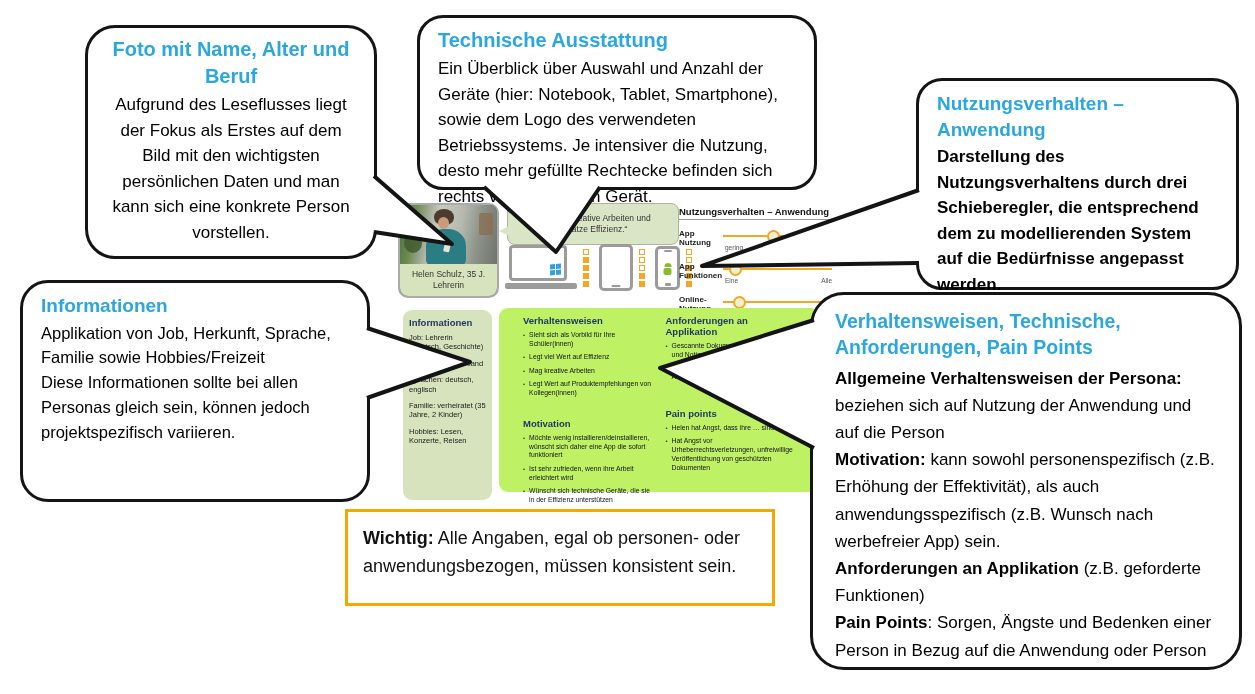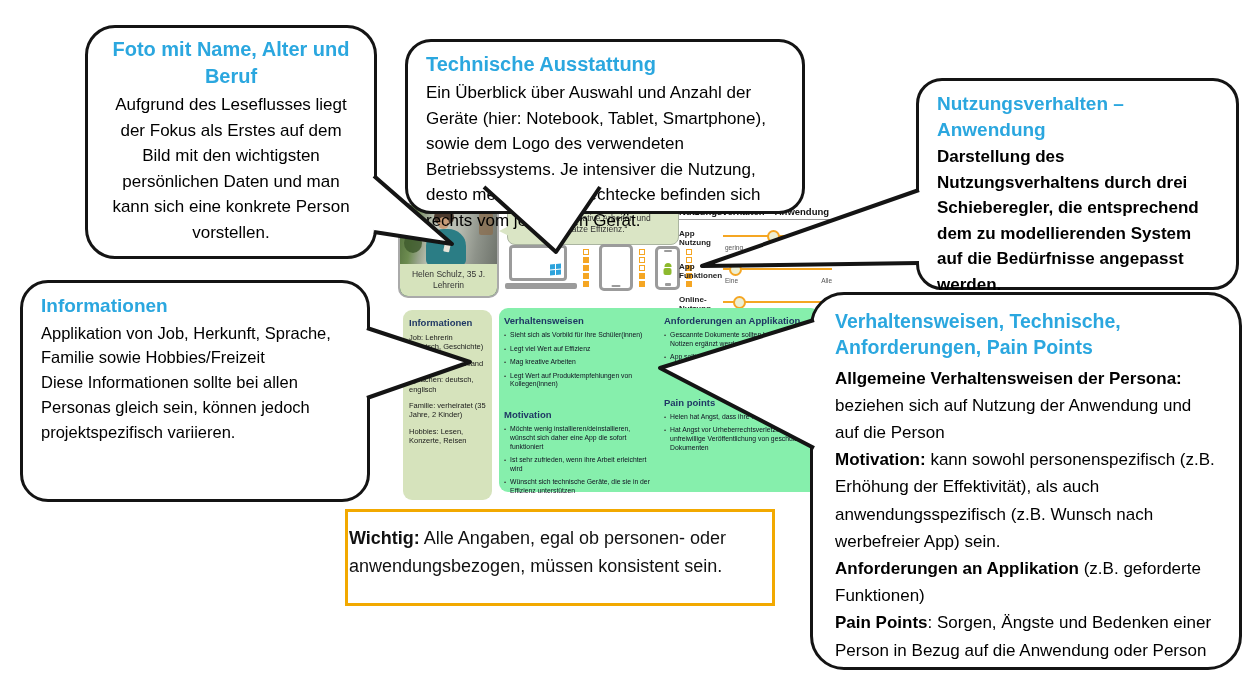--- a/index.html
+++ b/index.html
@@ -8,21 +8,21 @@
   
   .bubble{position:absolute;background:#fff;border:3.5px solid #141414;border-radius:30px;
           box-sizing:border-box;z-index:5;}
   .bubble .b-title{color:#2BA7DF;font-weight:bold;font-size:20px;line-height:1.35;margin:0 0 2px 0;}
   .bubble .b-body{font-size:17px;line-height:1.58;margin:0;color:#000;}
   .bubble.center{text-align:center;}
   .seg{margin:0;font-size:17px;line-height:1.6;color:#000;}
   .seg b{font-weight:bold;}
   
   .note-box{position:absolute;left:345px;top:509px;width:430px;height:97px;border:3px solid #F2A900;
-            background:#fff;box-sizing:border-box;padding:13px 1px;font-size:18px;line-height:1.55;z-index:5;}
+            background:#fff;box-sizing:border-box;padding:13px 15px;font-size:18px;line-height:1.55;z-index:5;}
   
   .photo-card{position:absolute;left:398px;top:203px;width:101px;height:95px;border:2px solid #aaa;
               border-radius:10px;overflow:hidden;background:#14532d;box-sizing:border-box;z-index:1;}
   .photo{position:relative;width:100%;height:61px;
          background:linear-gradient(100deg,#4e6b3a 0%,#6d8c50 16%,#9aa58e 26%,#c7cbc0 38%,#b5b9ae 60%,#8e938a 78%,#6e736b 100%);}
   .leaf{position:absolute;border-radius:50%;background:#3f5c2e;opacity:.85;}
   .hair{position:absolute;left:34px;top:4px;width:20px;height:16px;border-radius:50% 50% 45% 45%;background:#4c3b2f;}
   .face{position:absolute;left:38px;top:12px;width:11px;height:12px;border-radius:50%;background:#c89c78;}
   .torso{position:absolute;left:26px;top:24px;width:40px;height:37px;border-radius:45% 45% 6px 6px;background:#2b7d85;}
   .phone-in-hand{position:absolute;left:44px;top:38px;width:6px;height:9px;background:#e8e4da;border-radius:1px;transform:rotate(12deg);}
@@ -60,22 +60,22 @@
   .slabel{width:44px;font-size:8px;font-weight:bold;line-height:1.15;color:#222;}
   .strack{position:relative;flex:1;height:24px;}
   .sline{position:absolute;left:0;right:0;top:6px;height:2px;background:#F5A623;}
   .sknob{position:absolute;top:0.5px;width:13px;height:13px;border:2.5px solid #F5A623;border-radius:50%;
          background:#EDEFD3;box-sizing:border-box;}
   .s-end-l{position:absolute;left:2px;top:15px;font-size:6.5px;color:#555;}
   .s-end-r{position:absolute;right:0;top:15px;font-size:6.5px;color:#555;}
   
   .g-panel{position:absolute;left:403px;top:310px;width:89px;height:190px;background:#D6E3BC;border-radius:9px;
            box-sizing:border-box;padding:7px 6px;z-index:1;}
-  .b-panel{position:absolute;left:499px;top:308px;width:321px;height:184px;background:#86efac;border-radius:9px;
-           box-sizing:border-box;padding:7px 5px;z-index:1;display:flex;gap:12px;}
+  .b-panel{position:absolute;left:499px;top:308px;width:321px;height:184px;background:#bef264;border-radius:9px;
+           box-sizing:border-box;padding:7px 24px;z-index:1;display:flex;gap:12px;}
   .pcol{width:148px;}
   .mini-h{font-size:9.5px;font-weight:bold;color:#1F3864;margin:0 0 5px 0;}
   .mini-h.mt{margin-top:20px;}
   .g-item{font-size:7.5px;line-height:1.25;color:#1a1a1a;margin:0 0 7px 0;}
   .bul{display:flex;gap:4px;font-size:6.8px;line-height:1.3;color:#101020;margin:0 0 4.5px 0;}
   .bul .b-dot{font-size:6px;line-height:1.5;color:#333;}
   
   .tails{position:absolute;left:0;top:0;width:1255px;height:694px;z-index:6;pointer-events:none;}
 </style>
 </head>
@@ -250,21 +250,21 @@
           </div>
         </div>
     </div>
   </div>
 
   <div class="bubble center" style="left:85px;top:25px;width:292px;height:234px;padding:8px 16px;">
     <p class="b-title">Foto mit Name, Alter und Beruf</p>
     <p class="b-body" style="line-height:1.5;">Aufgrund des Leseflusses liegt der Fokus als Erstes auf dem Bild mit den wichtigsten persönlichen Daten und man kann sich eine konkrete Person vorstellen.</p>
   </div>
 
-  <div class="bubble" style="left:405px;top:15px;width:400px;height:175px;padding:9px 18px;border-radius:26px;margin-top:24px;">
+  <div class="bubble" style="left:417px;top:15px;width:400px;height:175px;padding:9px 18px;border-radius:26px;">
     <p class="b-title">Technische Ausstattung</p>
     <p class="b-body" style="line-height:1.5;">Ein Überblick über Auswahl und Anzahl der Geräte (hier: Notebook, Tablet, Smartphone), sowie dem Logo des verwendeten Betriebssystems. Je intensiver die Nutzung, desto mehr gefüllte Rechtecke befinden sich rechts vom jeweiligen Gerät.</p>
   </div>
 
   <div class="bubble" style="left:916px;top:78px;width:323px;height:212px;padding:10px 18px;border-radius:26px;">
     <p class="b-title" style="font-size:19px;">Nutzungsverhalten – Anwendung</p>
     <p class="b-body" style="font-size:17px;line-height:1.5;font-weight:bold;">Darstellung des Nutzungsverhaltens durch drei Schieberegler, die entsprechend dem zu modellierenden System auf die Bedürfnisse angepasst werden.</p>
   </div>
 
   <div class="bubble" style="left:20px;top:280px;width:350px;height:222px;padding:10px 18px;border-radius:28px;">

